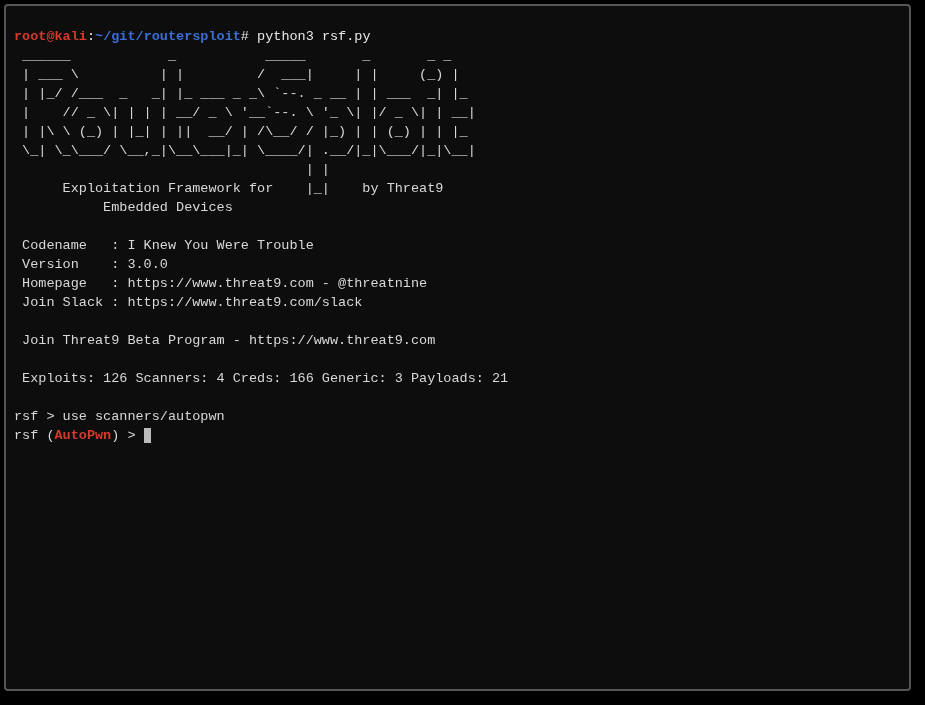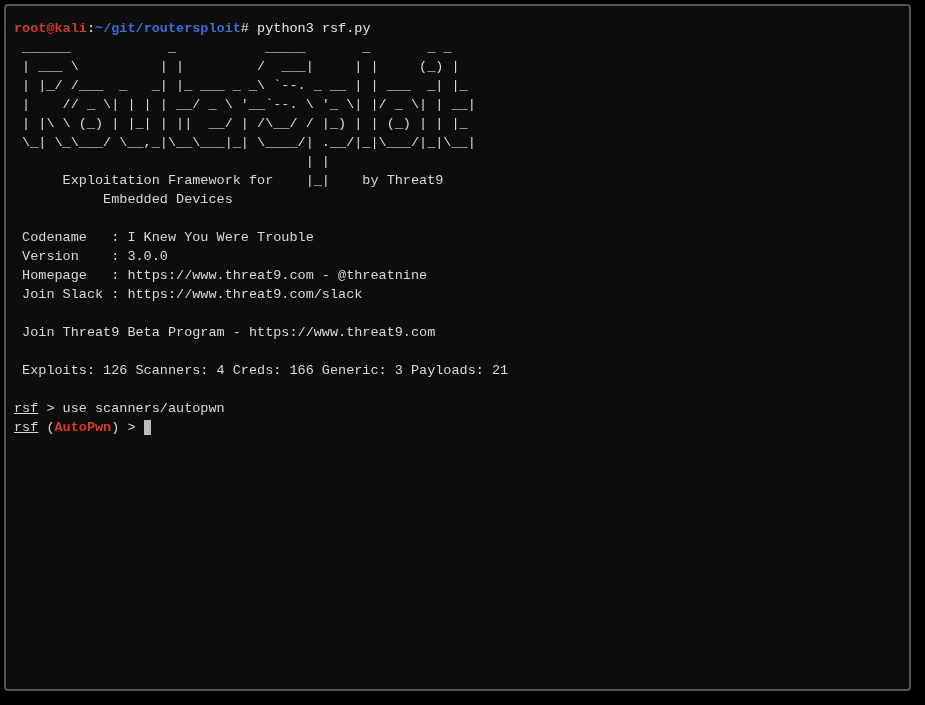--- a/index.html
+++ b/index.html
@@ -13,30 +13,30 @@
     font-size: 13.5px;
     line-height: 19px;
   }
   .terminal {
     background: #0d0d0d;
     border: 2px solid #555;
     border-radius: 4px;
     width: 907px;
     height: 687px;
     margin: 4px;
-    padding: 13px 8px;
+    padding: 21px 8px;
     box-sizing: border-box;
     color: #d8d8d8;
     white-space: pre;
     overflow: hidden;
   }
   .red { color: #d33b2f; font-weight: bold; }
   .blue { color: #3a6ed4; font-weight: bold; }
   .white { color: #e8e8e8; }
-  .ul { text-decoration: underline; }
+  .ul { }
   .cursor {
     display: inline-block;
     width: 7px;
     height: 15px;
     background: #bbb;
     vertical-align: text-bottom;
   }
   pre, span, div { margin:0; padding:0; }
   .line { display:block; }
 </style>

